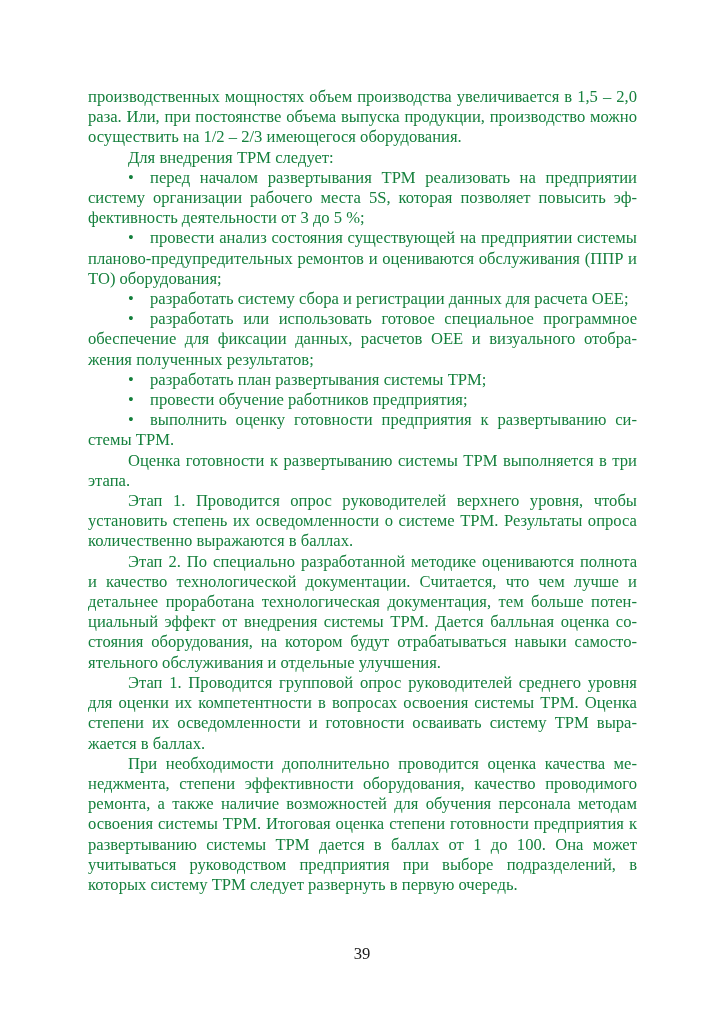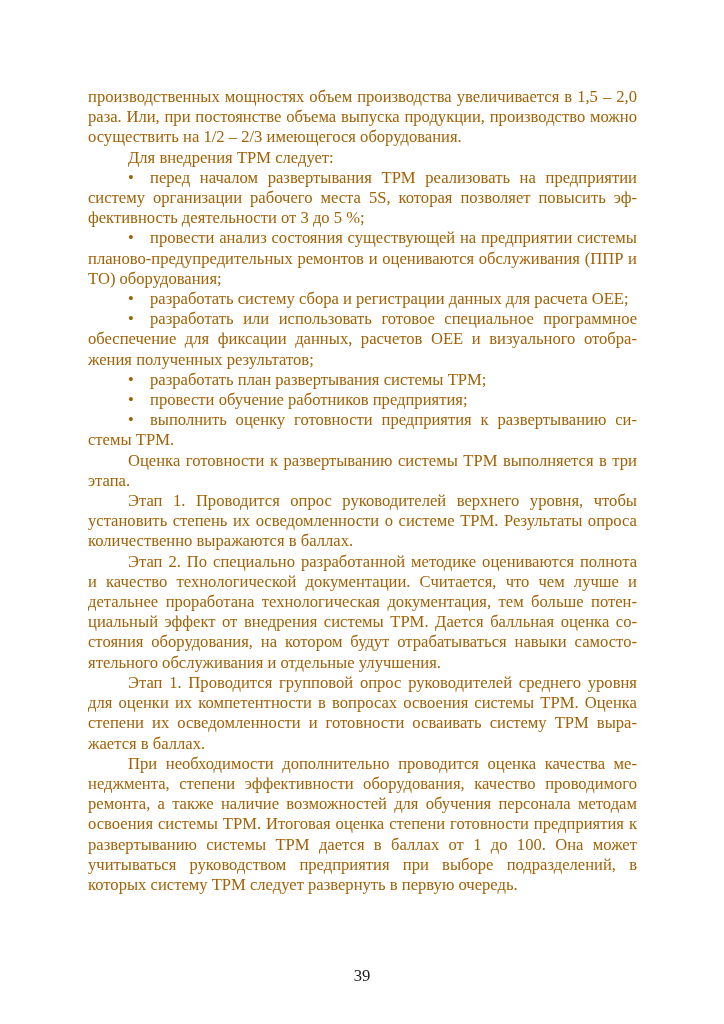--- a/index.html
+++ b/index.html
@@ -1,28 +1,28 @@
 <!DOCTYPE html>
 <html><head>
 <meta charset="utf-8">
 <style>
   html, body { margin: 0; padding: 0; background: #ffffff; }
   body { width: 724px; height: 1024px; position: relative; overflow: hidden; }
   .page {
     position: absolute; left: 88px; top: 87px; width: 549px;
     font-family: "Liberation Serif", "DejaVu Serif", serif;
-    font-size: 16.6px; line-height: 20.2px; color: #a16207;
+    font-size: 16.6px; line-height: 20.2px; color: #15803d;
     text-align: justify; hyphens: manual;
   }
   .page p { margin: 0; text-indent: 40px; }
   .page p.cont { text-indent: 0; }
   .page p.bullet { text-indent: 40px; }
   .page p.bullet .dot { display: inline-block; width: 22px; text-indent: 0; }
   .pagenum {
-    position: absolute; left: 0; width: 724px; top: 966px; text-align: center;
+    position: absolute; left: 0; width: 724px; top: 944px; text-align: center;
     font-family: "Liberation Serif", "DejaVu Serif", serif; font-size: 16.6px; color: #1a1a1a;
   }
 </style>
 </head>
 <body>
 
 <div class="page">
   <p class="cont">производственных мощностях объем производства увеличивается в 1,5 – 2,0 раза. Или, при постоянстве объема выпуска продукции, производ­ство можно осуществить на 1/2 – 2/3 имеющегося оборудования.</p>
   <p>Для внедрения TPM следует:</p>
   <p class="bullet"><span class="dot">•</span><span>перед началом развертывания TPM реализовать на предприятии систему организации рабочего места 5S, которая позволяет повысить эф­фективность деятельности от 3 до 5 %;</span></p>

